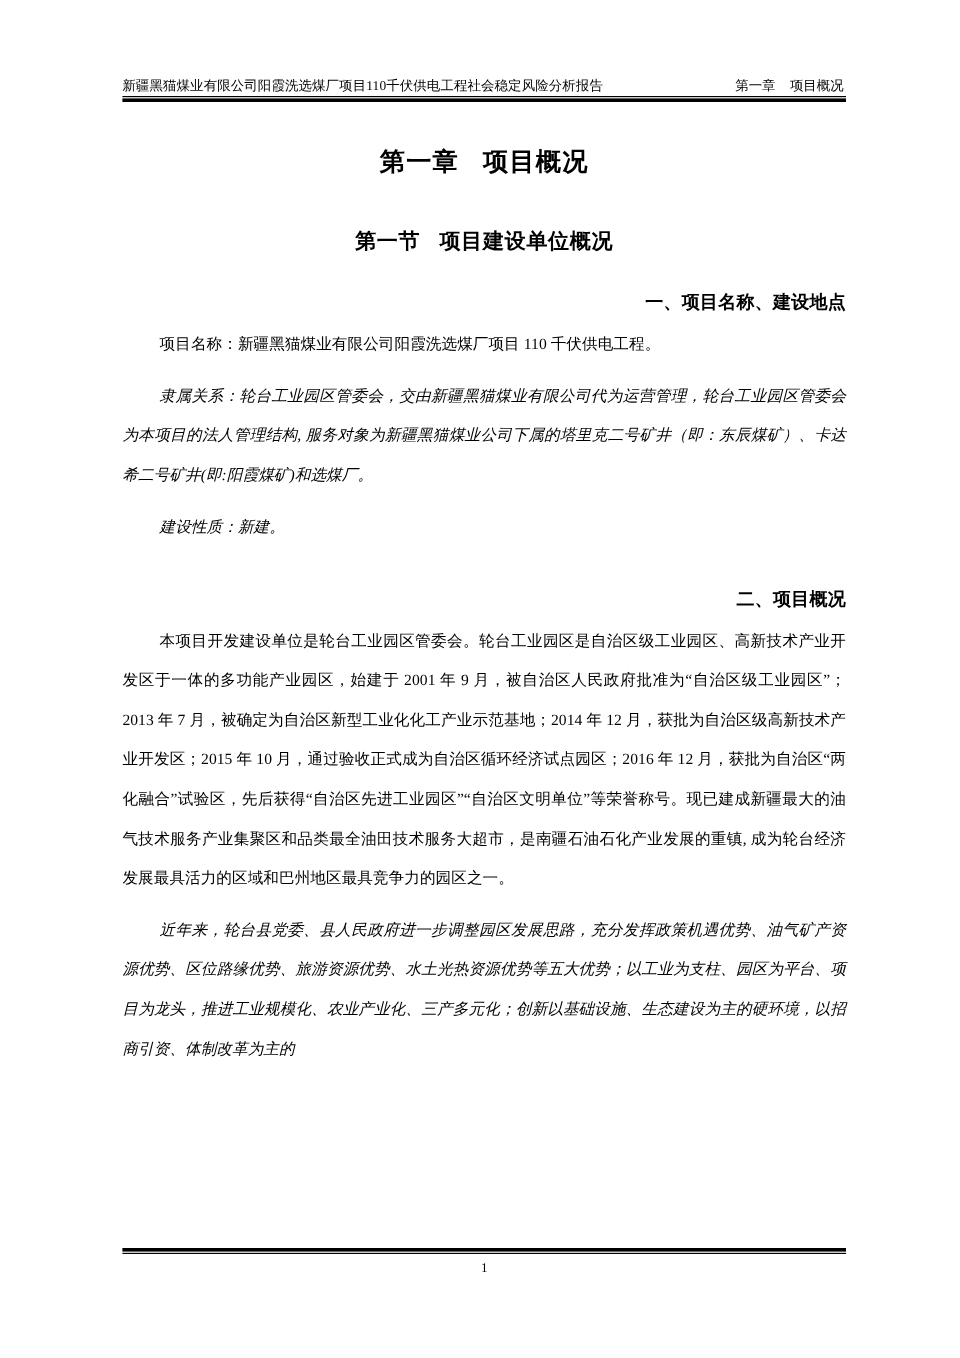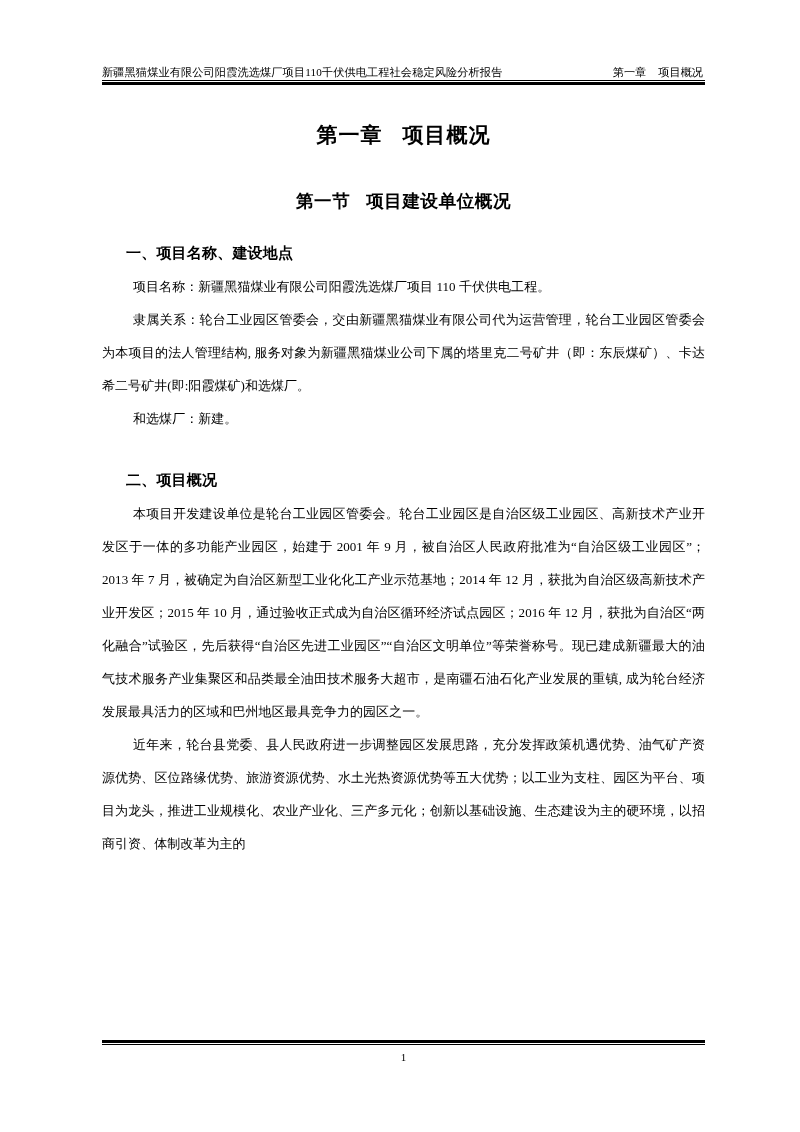--- a/index.html
+++ b/index.html
@@ -123,34 +123,35 @@
   .section-title .gap { display: inline-block; width: 16px; }
 
   .subhead {
     font-size: 15px;
     font-weight: bold;
     line-height: 22px;
     margin-top: 28px;
     margin-bottom: 0;
     text-indent: 24px;
     letter-spacing: 0.2px;
+    text-align: right;
   }
   .subhead.tight { margin-top: 34px; }
 
   p.body {
     font-size: 13px;
     line-height: 33px;
     margin: 0;
     text-indent: 31px;
     text-align: justify;
     text-justify: inter-ideograph;
     letter-spacing: 0.05px;
   }
   p.body.first { margin-top: 6px; }
-  p.body.nogap { margin-top: 0; }
+  p.body.nogap { margin-top: 10px; font-style: italic; }
 </style>
 </head>
 <body>
 
 <div class="page">
 
   <div class="header">
     <span class="header-left">新疆黑猫煤业有限公司阳霞洗选煤厂项目110千伏供电工程社会稳定风险分析报告</span>
     <span class="header-right">
       <span>第一章</span><span class="gap"></span><span>项目概况</span>
@@ -171,21 +172,21 @@
       <span>第一节</span><span class="gap"></span><span>项目建设单位概况</span>
     </h2>
 
     <h3 class="subhead">一、项目名称、建设地点</h3>
 
     <p class="body first">项目名称：新疆黑猫煤业有限公司阳霞洗选煤厂项目 110 千伏供电工程。</p>
 
     <p class="body nogap">隶属关系：轮台工业园区管委会，交由新疆黑猫煤业有限公司代为运营管理，轮台工业园区管委会为本项目的法人管理结构, 服务对象为新疆黑猫煤业公司下属的塔里克二号矿井（即：东辰煤矿）、卡达希二号矿井(即:阳霞煤矿)和选煤厂。</p>
 
 
-    <p class="body nogap">和选煤厂：新建。</p>
+    <p class="body nogap">建设性质：新建。</p>
 
     <h3 class="subhead tight">二、项目概况</h3>
 
     <p class="body first">本项目开发建设单位是轮台工业园区管委会。轮台工业园区是自治区级工业园区、高新技术产业开发区于一体的多功能产业园区，始建于 2001 年 9 月，被自治区人民政府批准为“自治区级工业园区”；2013 年 7 月，被确定为自治区新型工业化化工产业示范基地；2014 年 12 月，获批为自治区级高新技术产业开发区；2015 年 10 月，通过验收正式成为自治区循环经济试点园区；2016 年 12 月，获批为自治区“两化融合”试验区，先后获得“自治区先进工业园区”“自治区文明单位”等荣誉称号。现已建成新疆最大的油气技术服务产业集聚区和品类最全油田技术服务大超市，是南疆石油石化产业发展的重镇, 成为轮台经济发展最具活力的区域和巴州地区最具竞争力的园区之一。</p>
 
     <p class="body nogap">近年来，轮台县党委、县人民政府进一步调整园区发展思路，充分发挥政策机遇优势、油气矿产资源优势、区位路缘优势、旅游资源优势、水土光热资源优势等五大优势；以工业为支柱、园区为平台、项目为龙头，推进工业规模化、农业产业化、三产多元化；创新以基础设施、生态建设为主的硬环境，以招商引资、体制改革为主的</p>
 
   </div>
 
   <div class="footer-rule">

